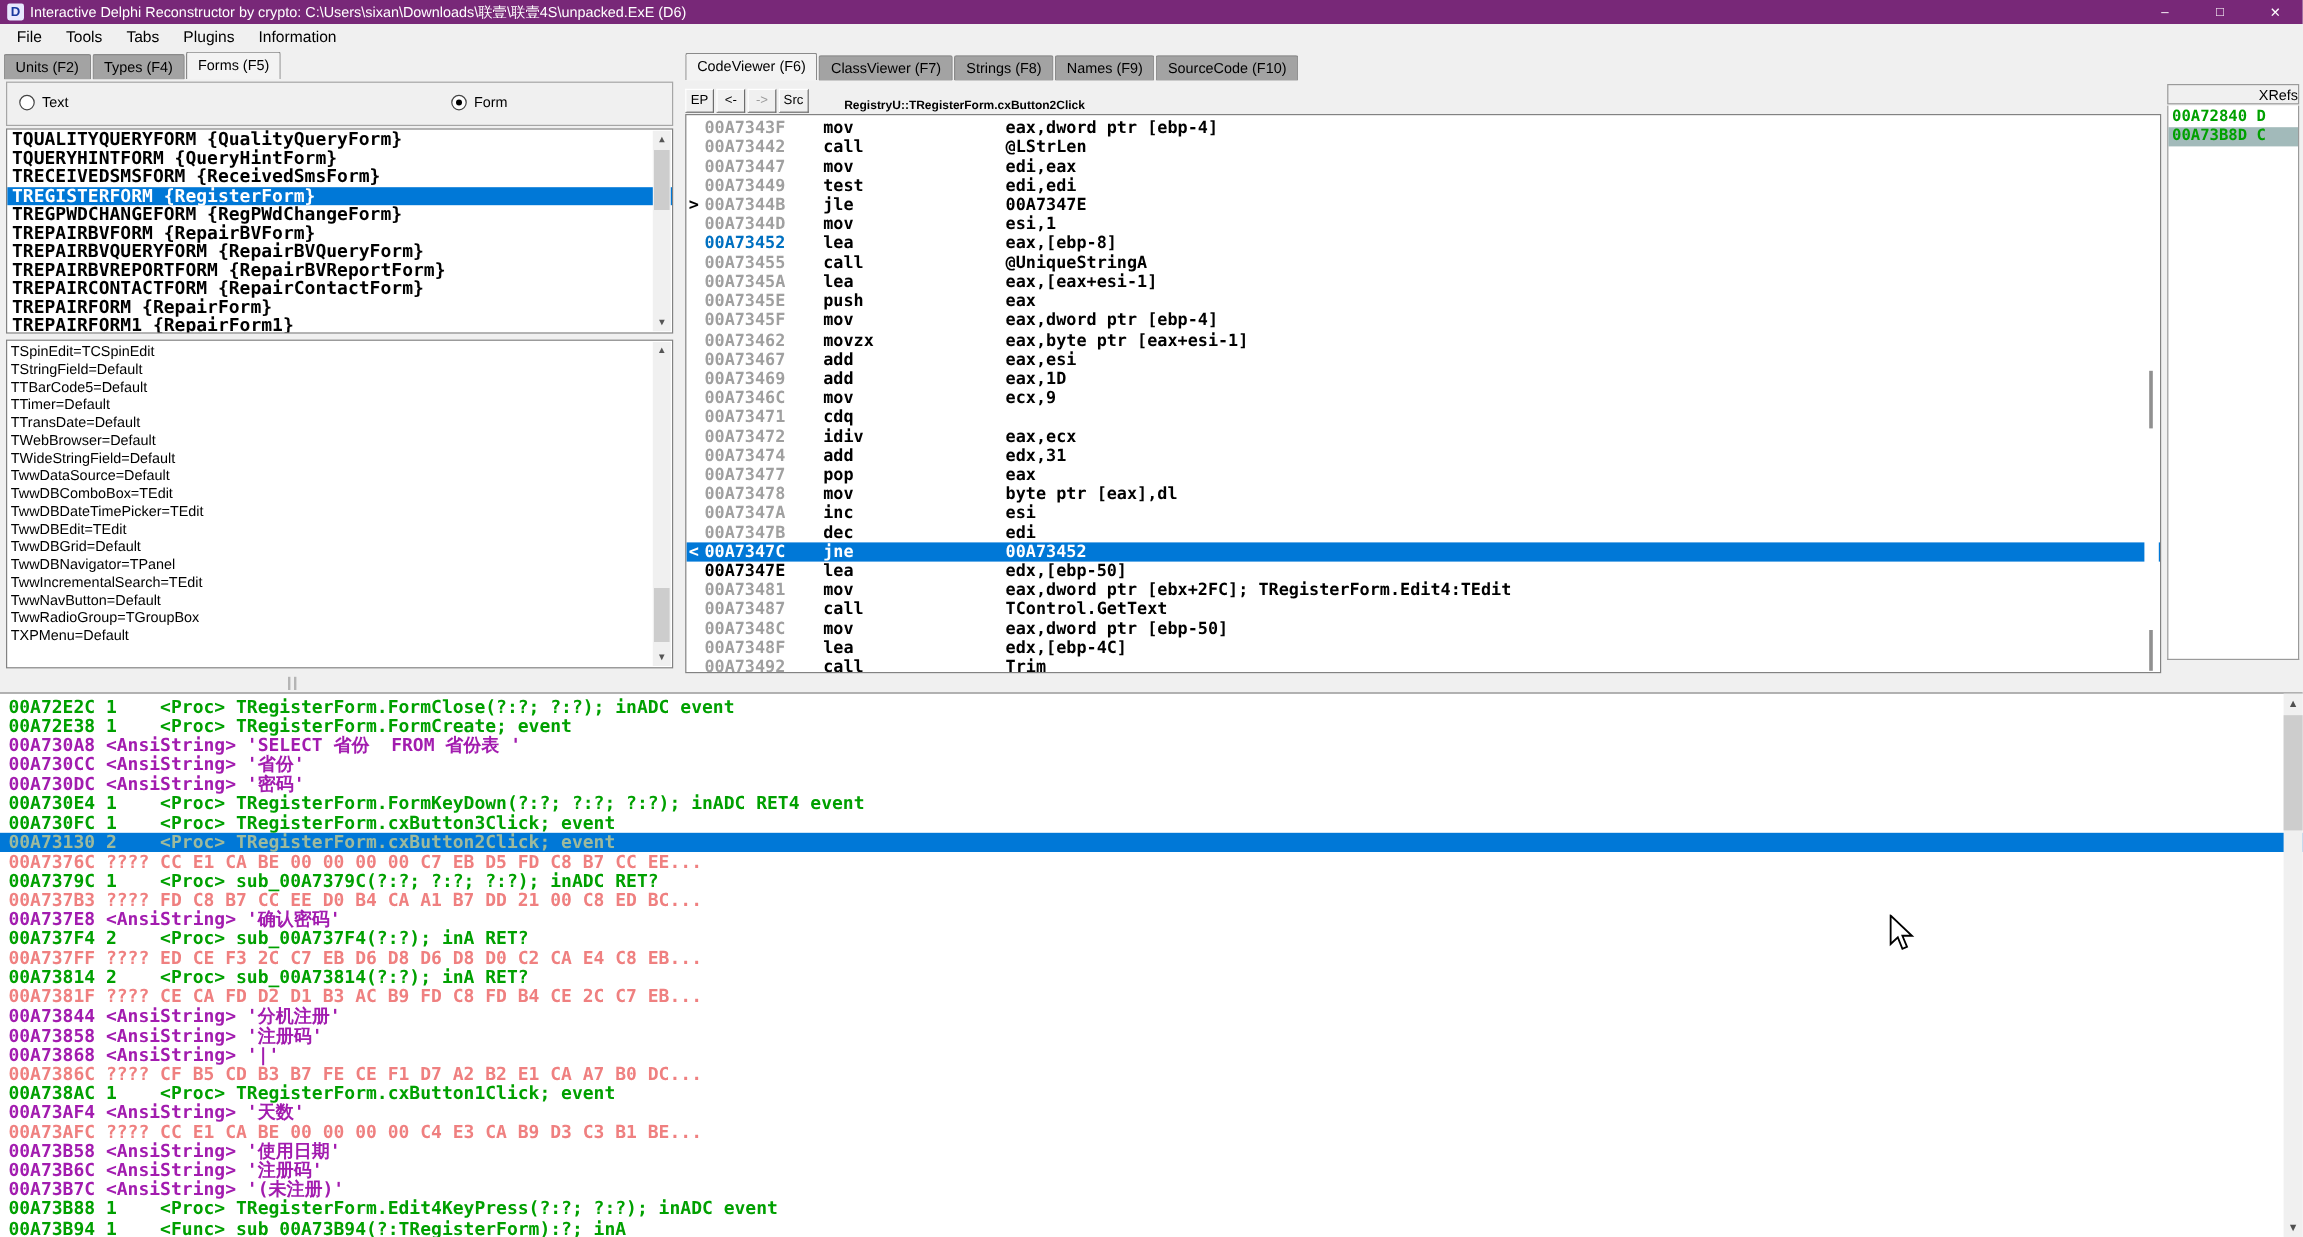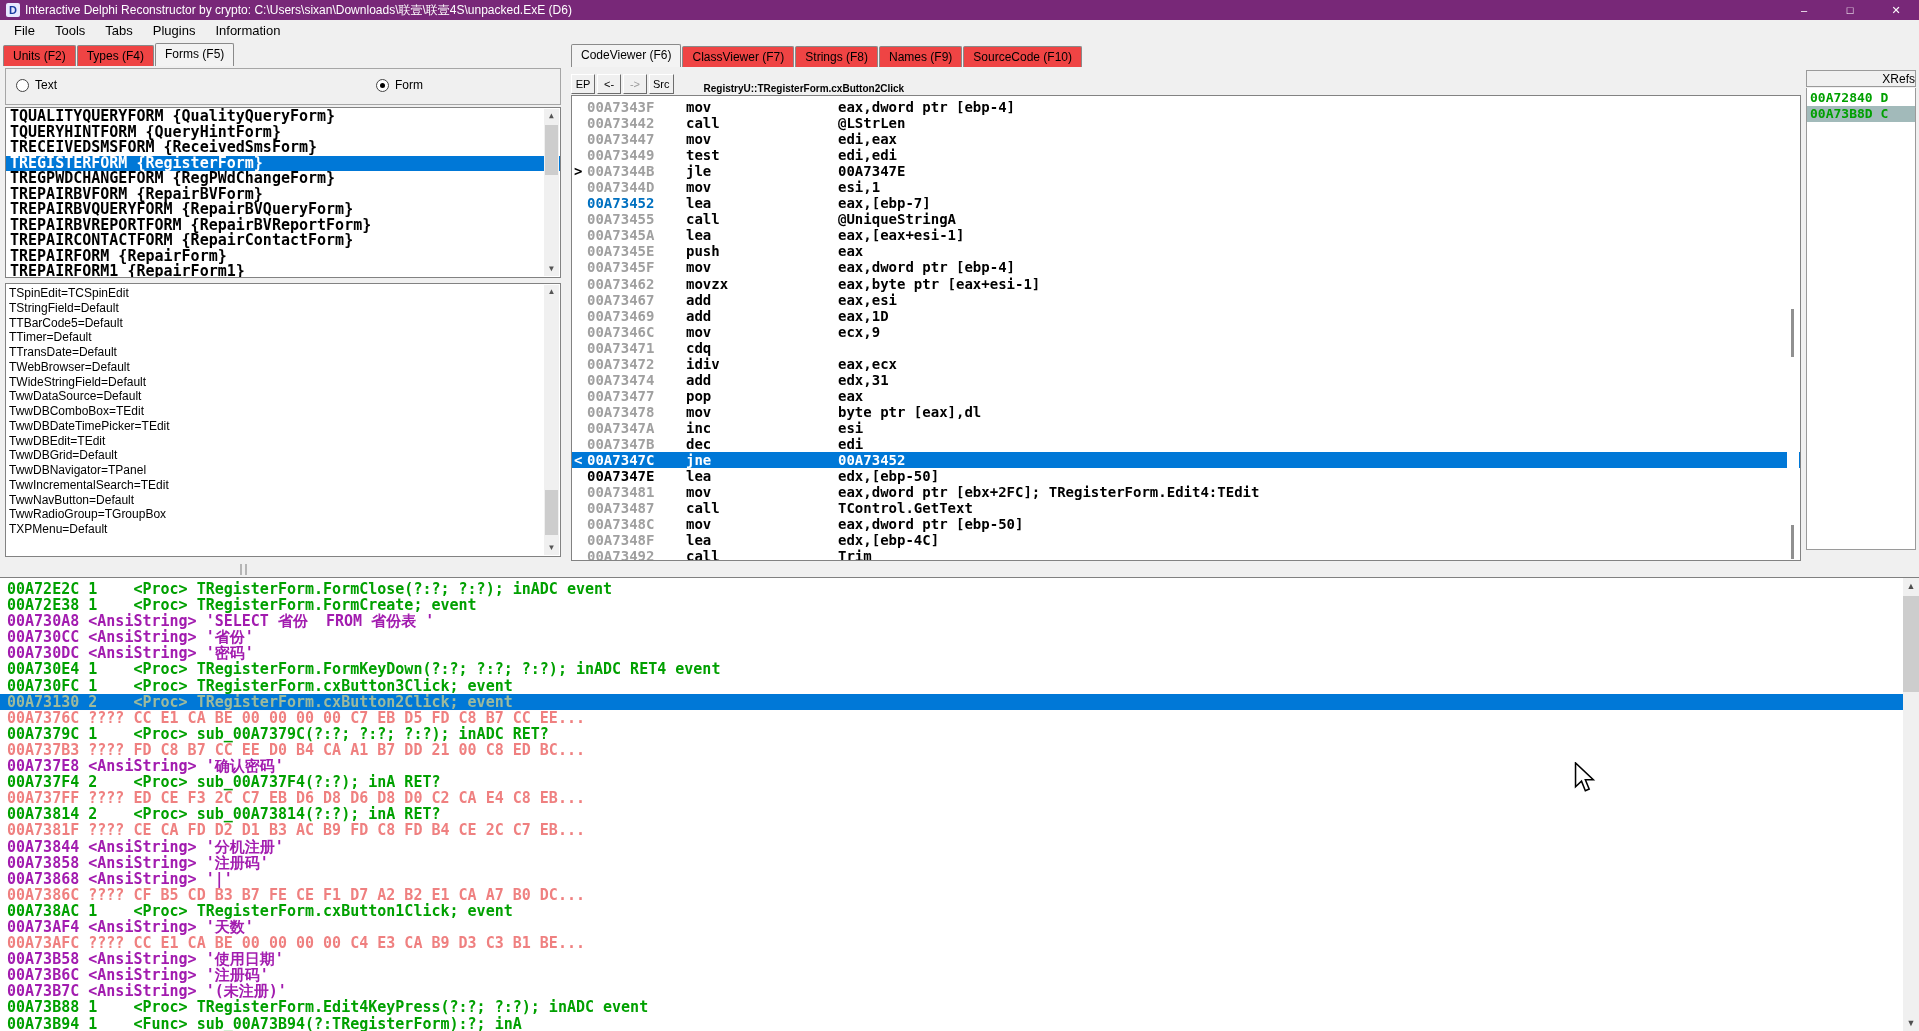--- a/index.html
+++ b/index.html
@@ -14,21 +14,21 @@
   .winbtn{width:46px;height:20px;display:flex;align-items:center;justify-content:center;font-size:11px;color:#fff}
 
   
   #menubar{position:absolute;left:0;top:20px;width:1919px;height:22px;background:#F0F0F0;display:flex;align-items:center;padding-left:4px;font-size:13px}
   .menu-item{padding:2px 10px 3px 10px}
 
   
   .tabrow{position:absolute;display:flex;align-items:flex-end;height:23px}
   #left-tabs{left:3px;top:43px}
   #right-tabs{left:571px;top:44px}
-  .tab{height:21px;padding:3px 9px 0 9px;font-size:12px;background:#ef4444;border:1px solid #8a8a8a;border-bottom:none;border-radius:2px 2px 0 0;margin-right:1px;white-space:nowrap}
+  .tab{height:21px;padding:3px 9px 0 9px;font-size:12px;background:#a3a3a3;border:1px solid #8a8a8a;border-bottom:none;border-radius:2px 2px 0 0;margin-right:1px;white-space:nowrap}
   .tab.active{height:23px;background:#F3F3F3;z-index:2}
 
   
   #groupbox{position:absolute;left:5px;top:68px;width:556px;height:37px;border:1px solid #a6a6a6;background:#F0F0F0}
   .radio{position:absolute;top:9px;display:flex;align-items:center;font-size:12px}
   .radio .circ{width:13px;height:13px;border:1px solid #444;border-radius:50%;background:#fff;margin-right:6px;position:relative}
   .radio.checked .circ::after{content:"";position:absolute;left:3px;top:3px;width:5px;height:5px;border-radius:50%;background:#000}
   #radio-text{left:10px}
   #radio-form{left:370px}
 
@@ -195,21 +195,21 @@
 </div>
 
 <div id="codebox" class="listbox mono">
   <div id="code-rows">
       <div class="dr"><span class="dm"></span><span class="da ag">00A7343F</span><span class="dn">mov</span><span class="do">eax,dword ptr [ebp-4]</span></div>
       <div class="dr"><span class="dm"></span><span class="da ag">00A73442</span><span class="dn">call</span><span class="do">@LStrLen</span></div>
       <div class="dr"><span class="dm"></span><span class="da ag">00A73447</span><span class="dn">mov</span><span class="do">edi,eax</span></div>
       <div class="dr"><span class="dm"></span><span class="da ag">00A73449</span><span class="dn">test</span><span class="do">edi,edi</span></div>
       <div class="dr"><span class="dm">&gt;</span><span class="da ag">00A7344B</span><span class="dn">jle</span><span class="do">00A7347E</span></div>
       <div class="dr"><span class="dm"></span><span class="da ag">00A7344D</span><span class="dn">mov</span><span class="do">esi,1</span></div>
-      <div class="dr"><span class="dm"></span><span class="da ab">00A73452</span><span class="dn">lea</span><span class="do">eax,[ebp-7]</span></div>
+      <div class="dr"><span class="dm"></span><span class="da ab">00A73452</span><span class="dn">lea</span><span class="do">eax,[ebp-8]</span></div>
       <div class="dr"><span class="dm"></span><span class="da ag">00A73455</span><span class="dn">call</span><span class="do">@UniqueStringA</span></div>
       <div class="dr"><span class="dm"></span><span class="da ag">00A7345A</span><span class="dn">lea</span><span class="do">eax,[eax+esi-1]</span></div>
       <div class="dr"><span class="dm"></span><span class="da ag">00A7345E</span><span class="dn">push</span><span class="do">eax</span></div>
       <div class="dr"><span class="dm"></span><span class="da ag">00A7345F</span><span class="dn">mov</span><span class="do">eax,dword ptr [ebp-4]</span></div>
       <div class="dr"><span class="dm"></span><span class="da ag">00A73462</span><span class="dn">movzx</span><span class="do">eax,byte ptr [eax+esi-1]</span></div>
       <div class="dr"><span class="dm"></span><span class="da ag">00A73467</span><span class="dn">add</span><span class="do">eax,esi</span></div>
       <div class="dr"><span class="dm"></span><span class="da ag">00A73469</span><span class="dn">add</span><span class="do">eax,1D</span></div>
       <div class="dr"><span class="dm"></span><span class="da ag">00A7346C</span><span class="dn">mov</span><span class="do">ecx,9</span></div>
       <div class="dr"><span class="dm"></span><span class="da ag">00A73471</span><span class="dn">cdq</span><span class="do"></span></div>
       <div class="dr"><span class="dm"></span><span class="da ag">00A73472</span><span class="dn">idiv</span><span class="do">eax,ecx</span></div>

